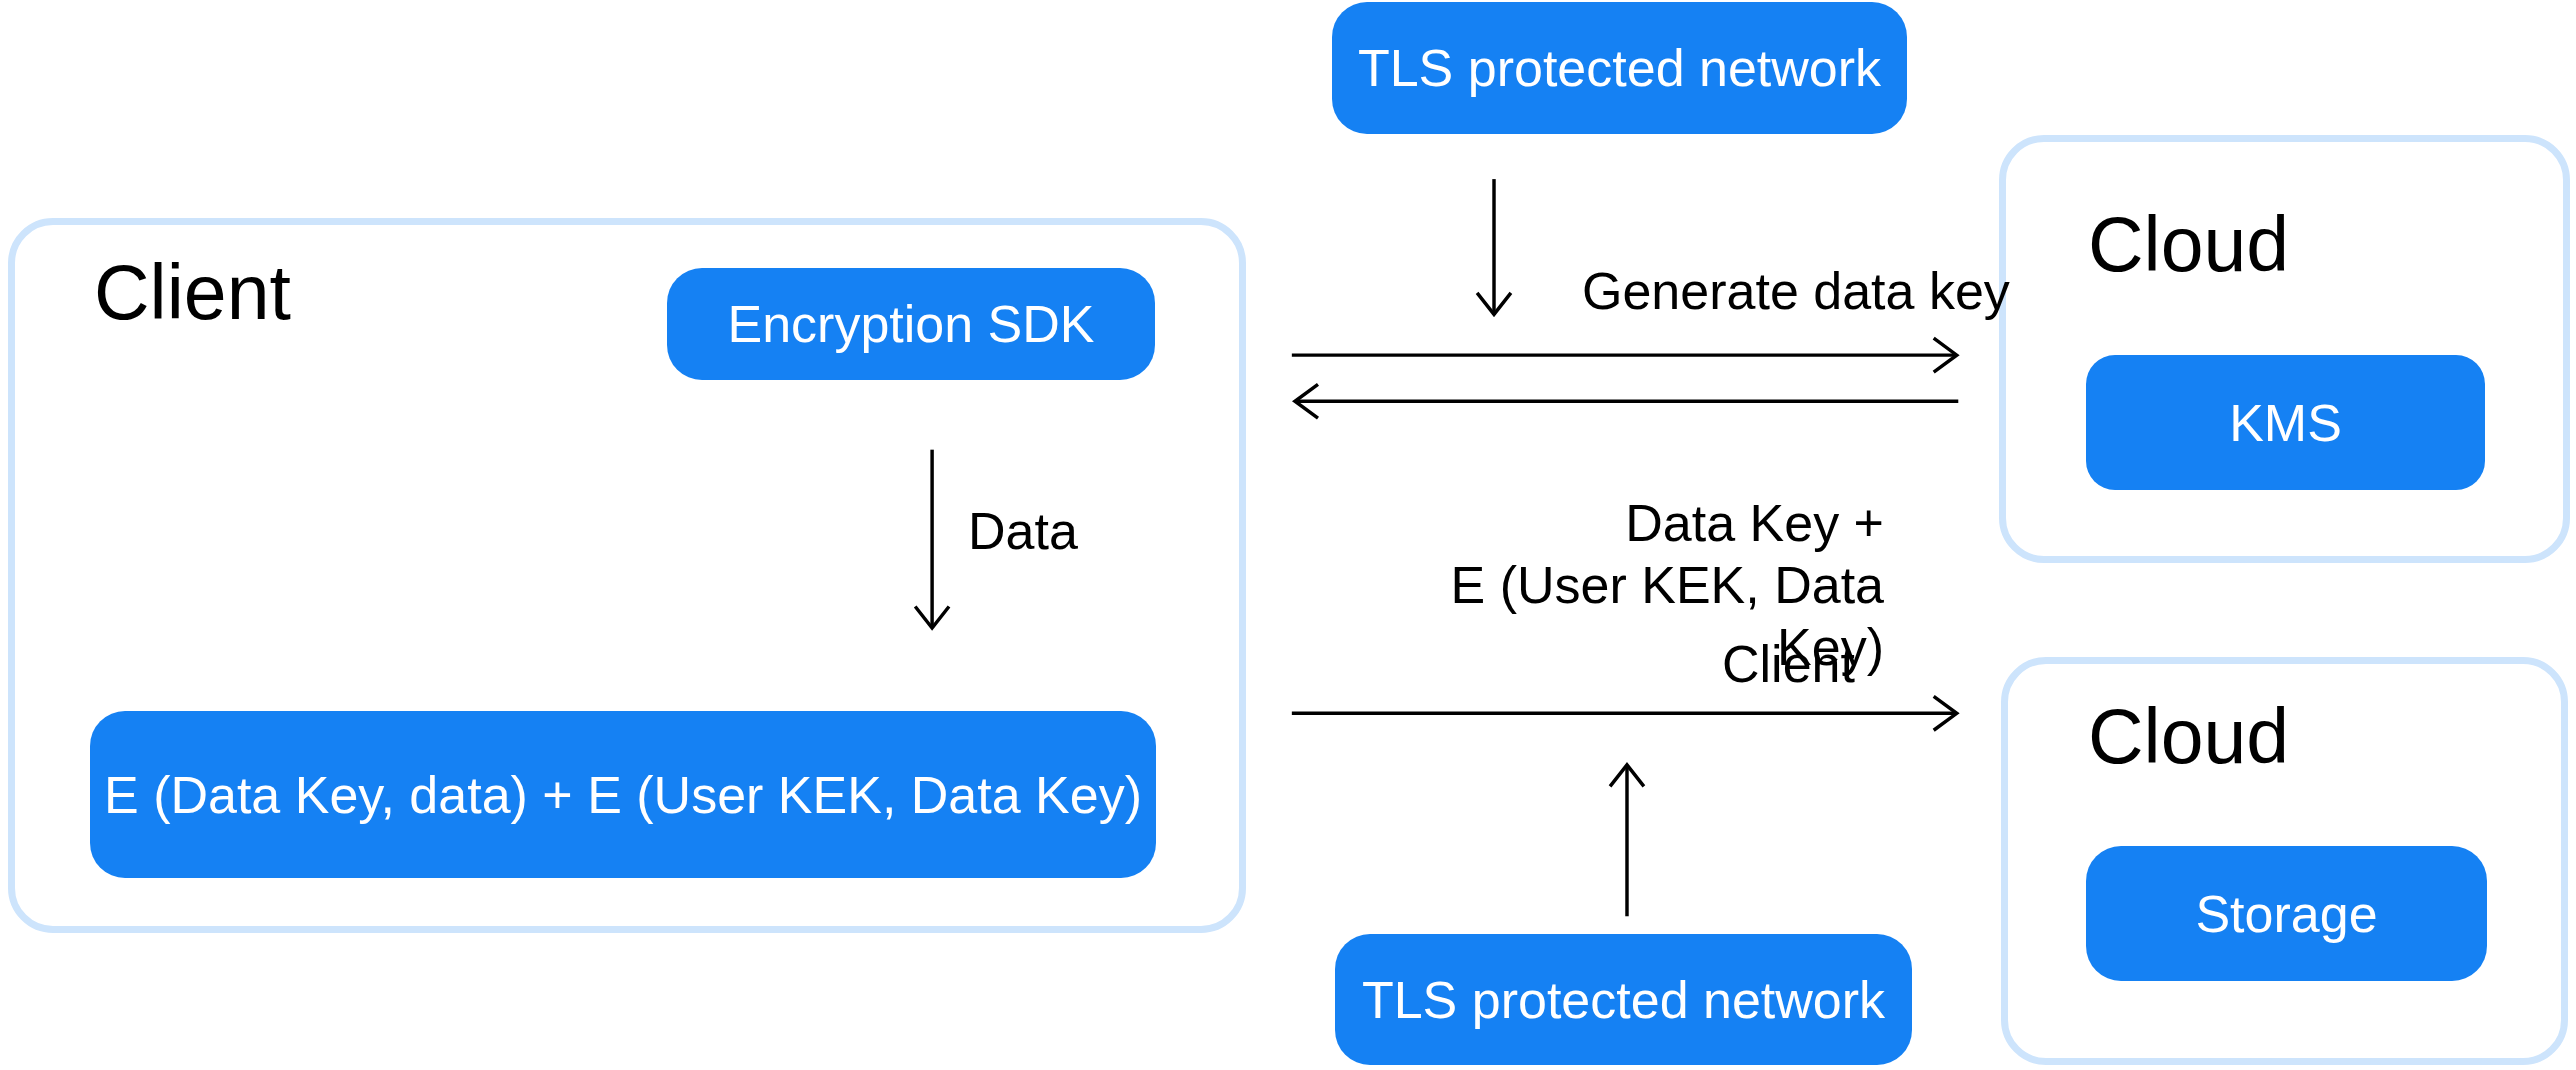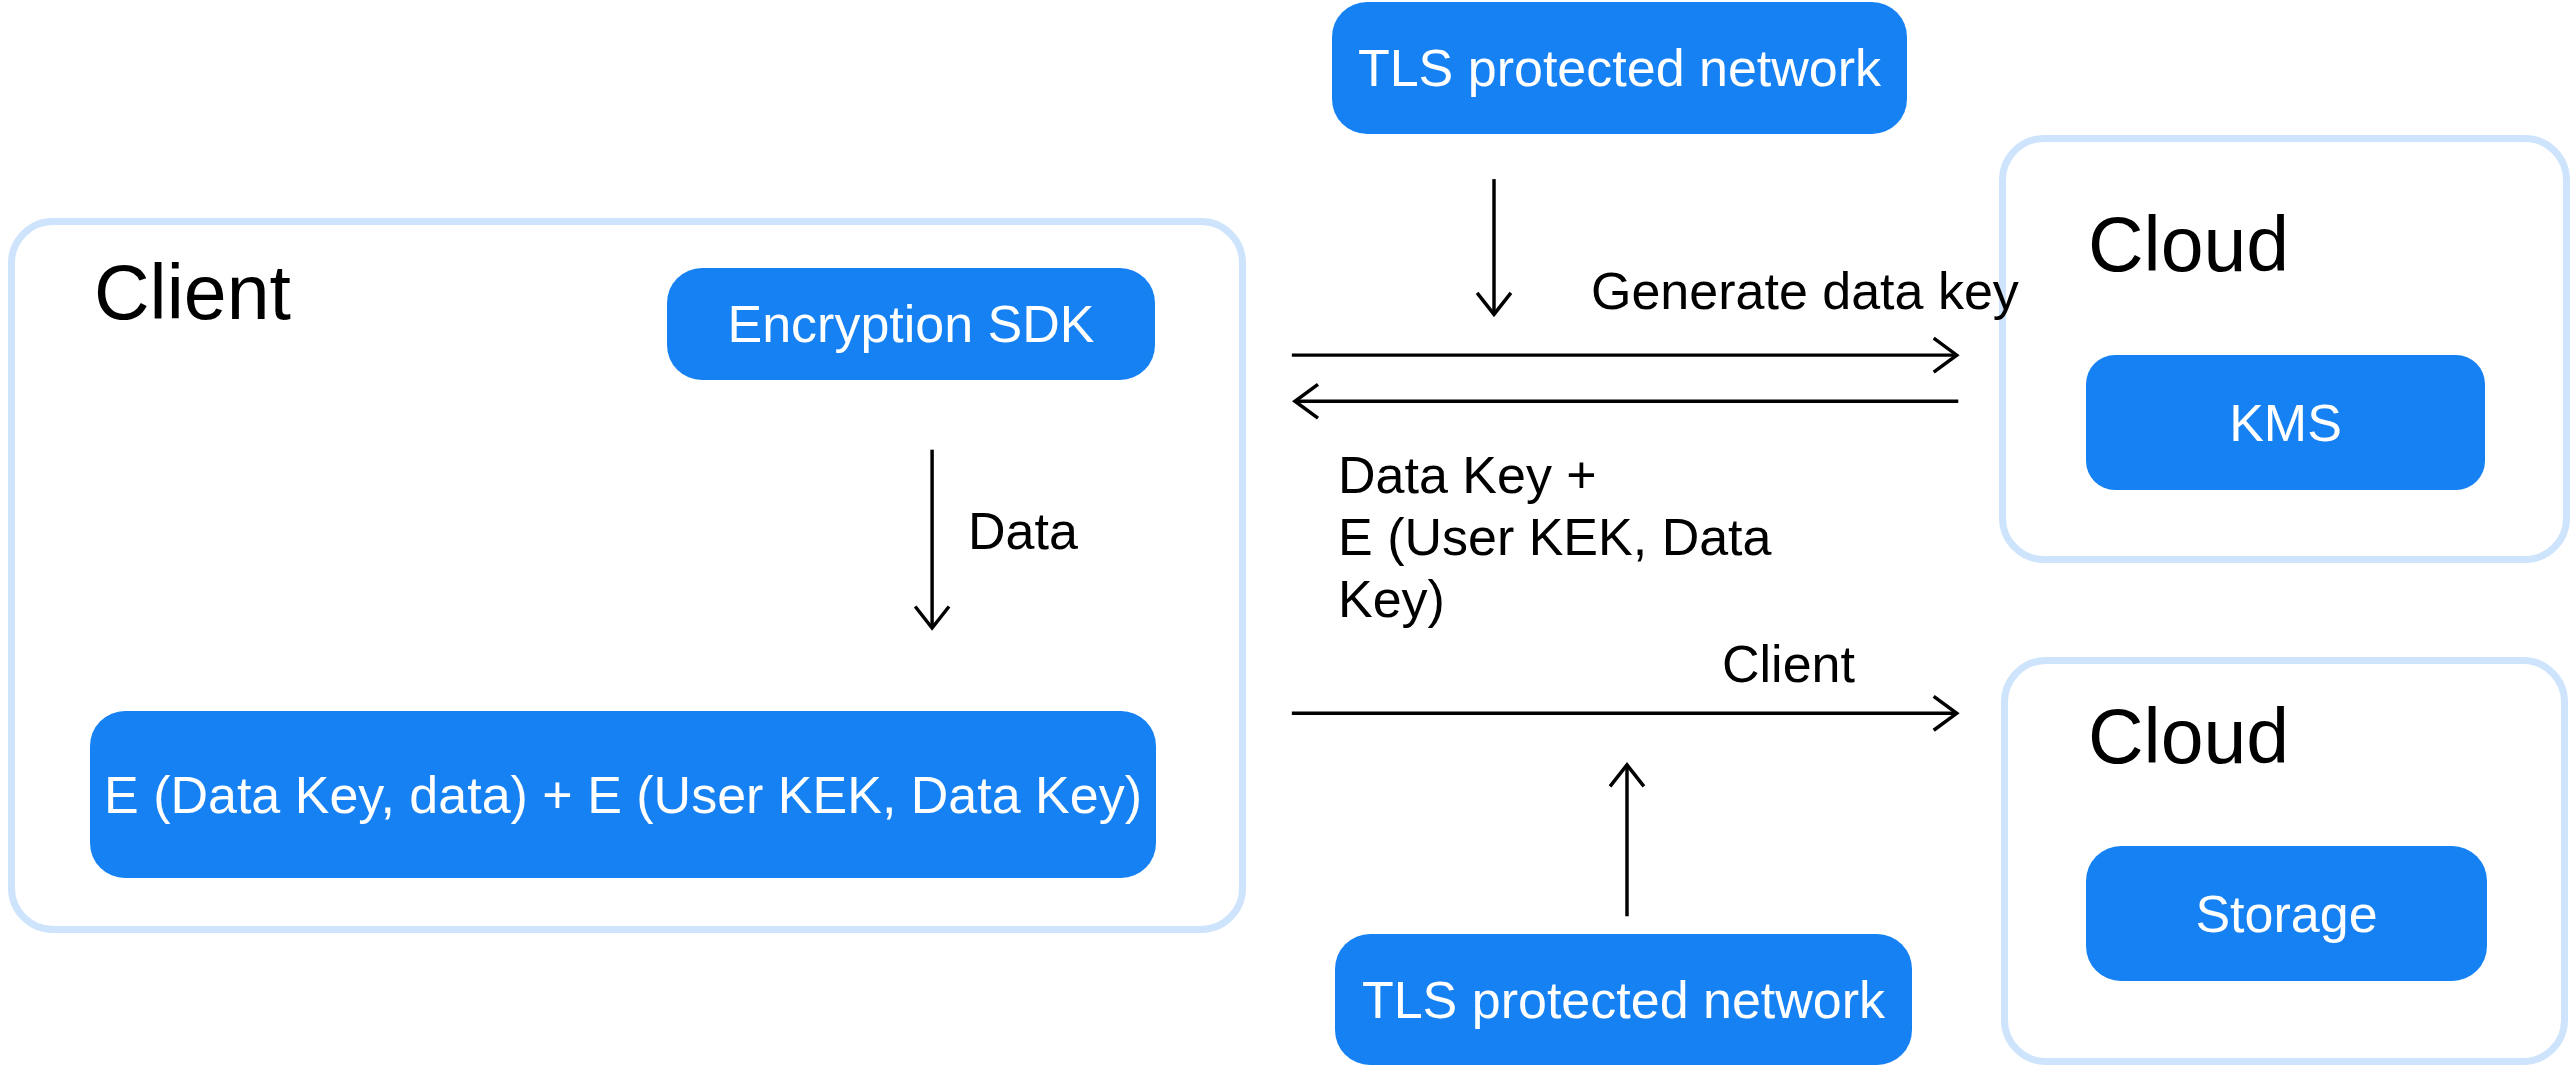--- a/index.html
+++ b/index.html
@@ -25,21 +25,21 @@
   }
   .bluebox{
     position:absolute;background:var(--accent);border-radius:35px;
     display:flex;align-items:center;justify-content:center;
     color:var(--box-text);font-size:52px;line-height:1;white-space:nowrap;
   }
   .arrow-label{
     position:absolute;color:var(--ink);font-size:52px;line-height:1;
     white-space:nowrap;
   }
-  .arrow-label.two-line{line-height:62px;text-align:left;white-space:normal;}
+  .arrow-label.two-line{line-height:62px;text-align:right;white-space:normal;margin-top:48px;}
   svg.arrows{position:absolute;left:0;top:0;width:2576px;height:1070px;pointer-events:none;}
   svg.arrows path{stroke:var(--ink);stroke-width:4.5;fill:none;}
 </style>
 </head>
 <body>
 
 <div class="canvas">
 
   <div class="panel" style="left:7.7px;top:218px;width:1238px;height:715px;"></div>
   <div class="panel-title" style="left:94px;top:254px;">Client</div>
@@ -88,21 +88,21 @@
       <path d="M1680,928 L2543,928"></path>
       <path d="M2515,906 L2545,928 L2515,950"></path>
     </g>
 
     <g>
       <path d="M2116,1192 L2116,996"></path>
       <path d="M2094,1023 L2116,995 L2138,1023"></path>
     </g>
   </svg>
 
-  <div class="arrow-label" style="left:1582px;top:265px;margin-left:9px;">Generate data key</div>
+  <div class="arrow-label" style="left:1582px;top:265px;">Generate data key</div>
 
   <div class="arrow-label two-line" style="left:1338px;top:444px;width:546px;">
     <span>Data Key +</span><br>
     <span>E (User KEK, Data Key)</span>
   </div>
 
   <div class="arrow-label" style="left:968px;top:505px;">Data</div>
 
   <div class="arrow-label" style="left:1722px;top:638px;">Client</div>
 

